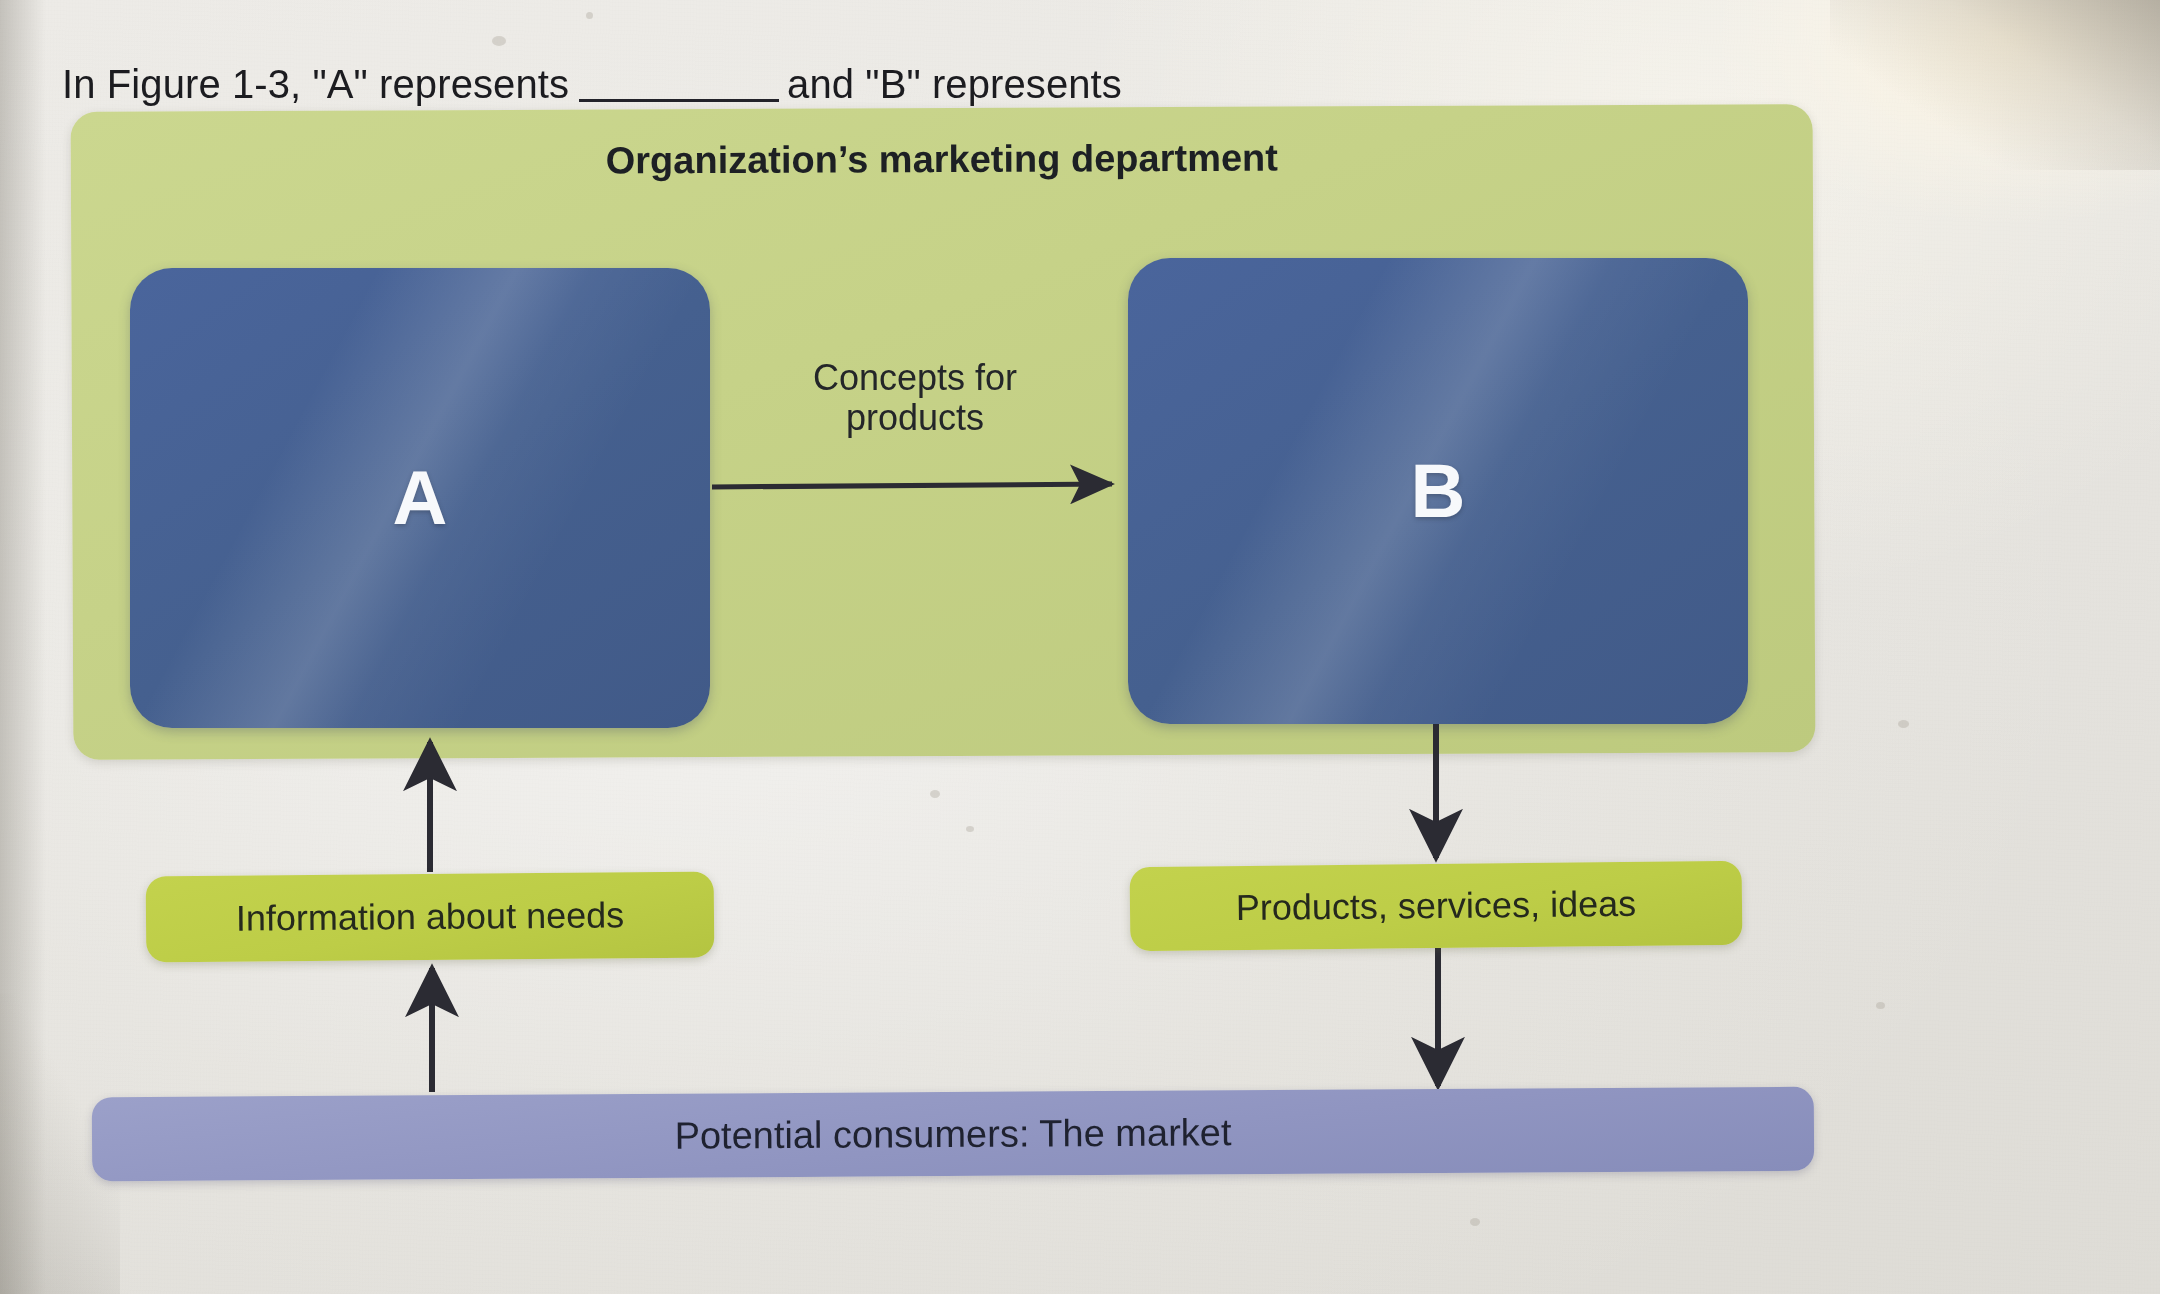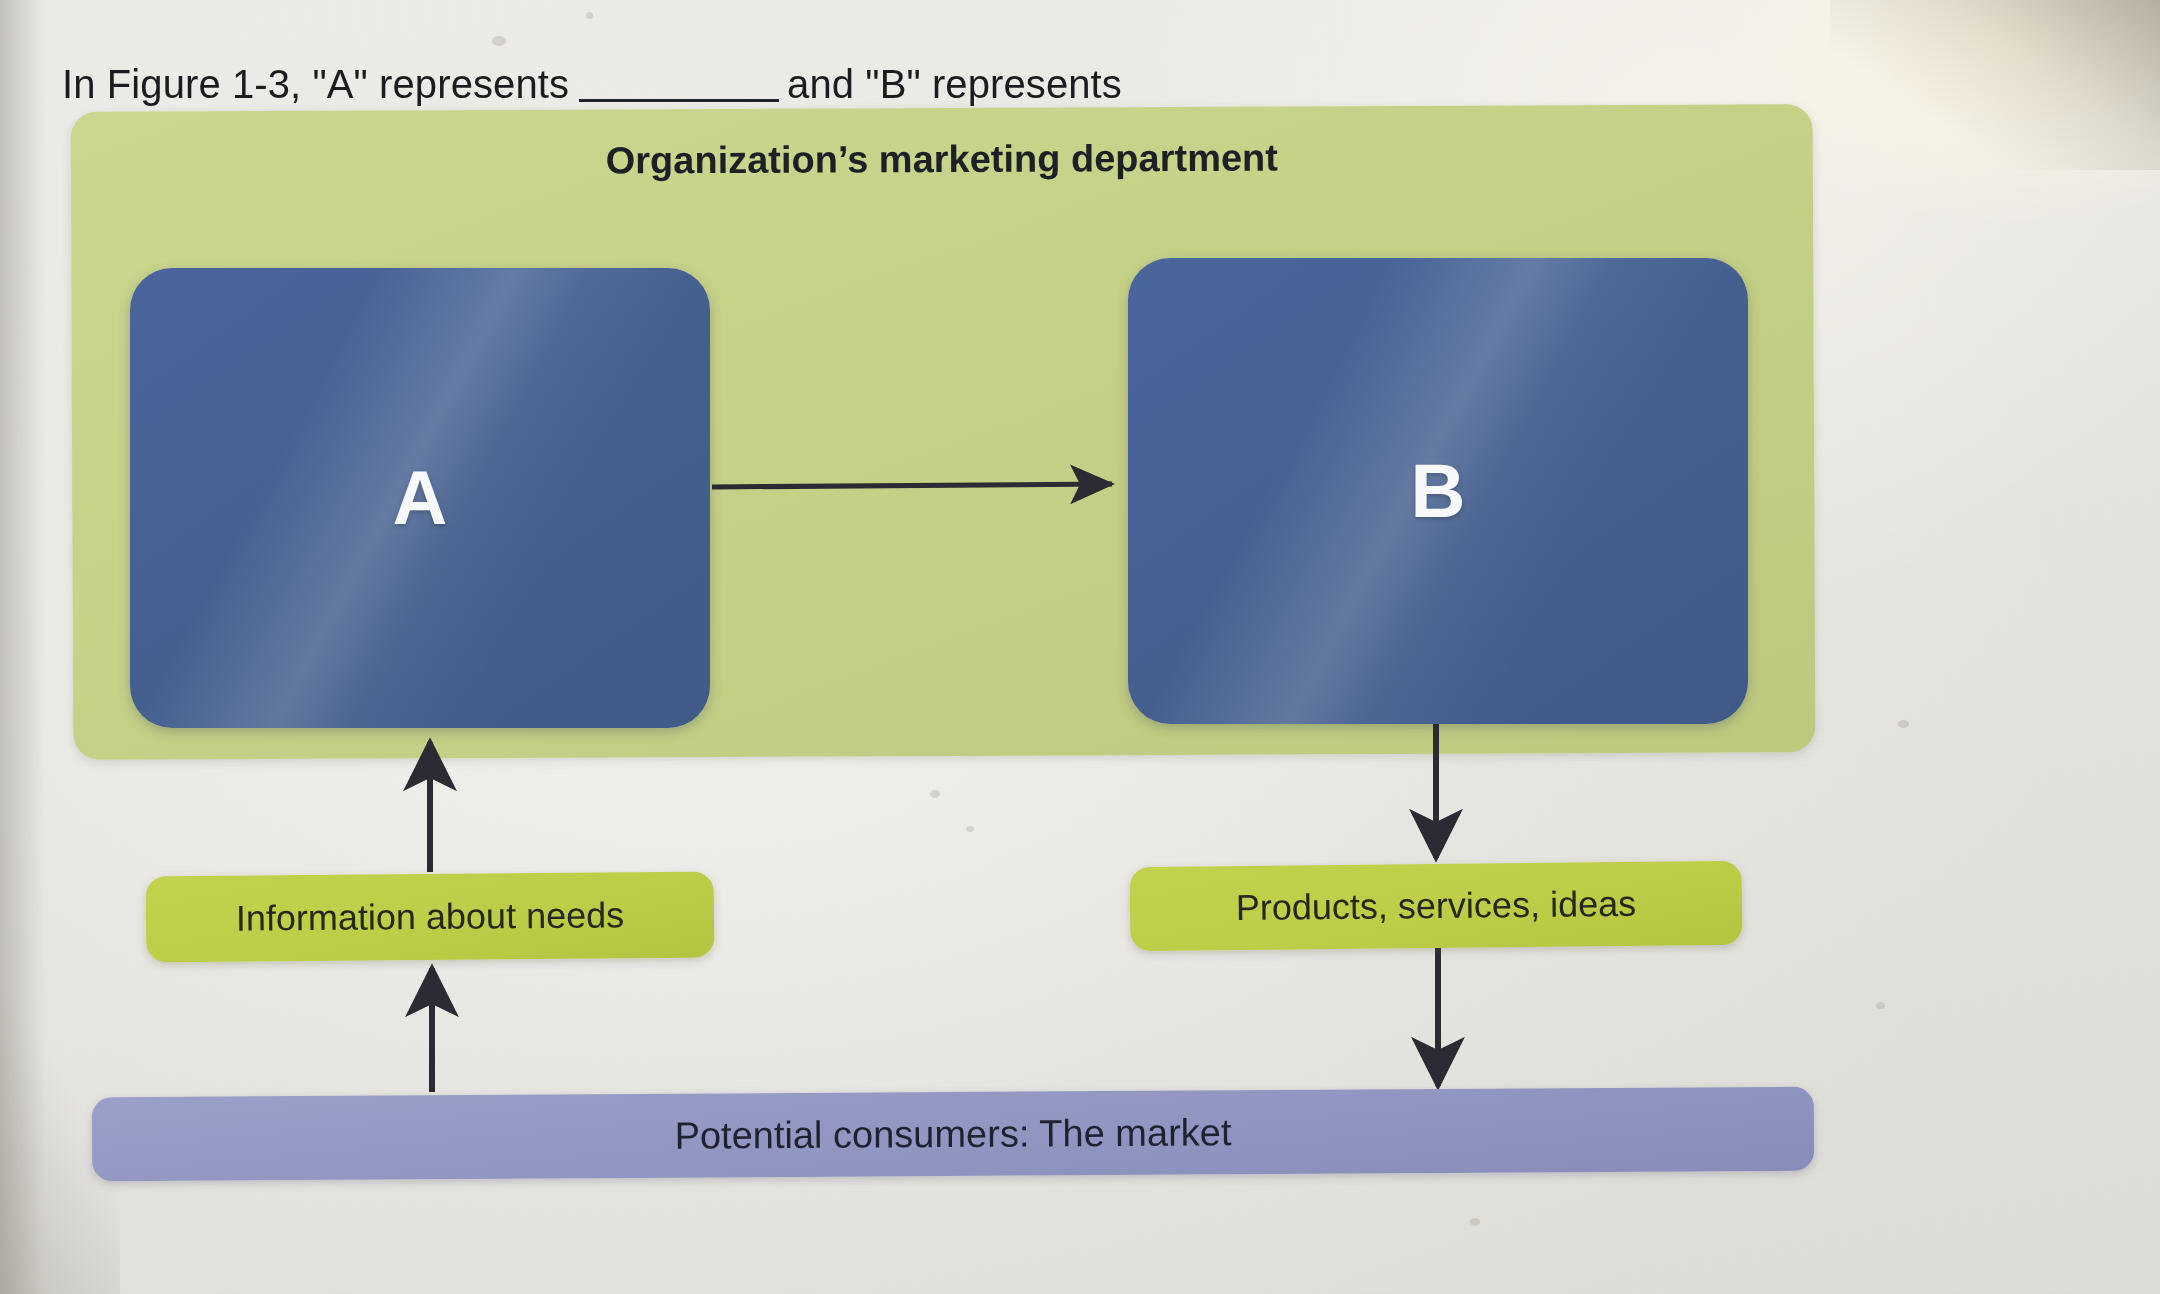--- a/index.html
+++ b/index.html
@@ -187,20 +187,22 @@
   <span class="letter">A</span>
   <span class="glare"></span>
 </div>
 
 <div class="blue-box" id="box-b">
   <span class="letter">B</span>
   <span class="glare"></span>
 </div>
 
 <div class="arrow-label">
+  <div>Concepts for</div>
+  <div>products</div>
 </div>
 
 <svg class="arrows" viewBox="0 0 2160 1294">
   <defs>
     <marker id="head-r" markerWidth="9" markerHeight="8" refX="8.4" refY="4" orient="auto">
       <path d="M0,0 L9,4 L0,8 L2,4 Z" fill="#2b2b33"></path>
     </marker>
     <marker id="head-u" markerWidth="9" markerHeight="9" refX="8.2" refY="4.5" orient="auto">
       <path d="M0,0 L9,4.5 L0,9 L2.2,4.5 Z" fill="#2b2b33"></path>
     </marker>

